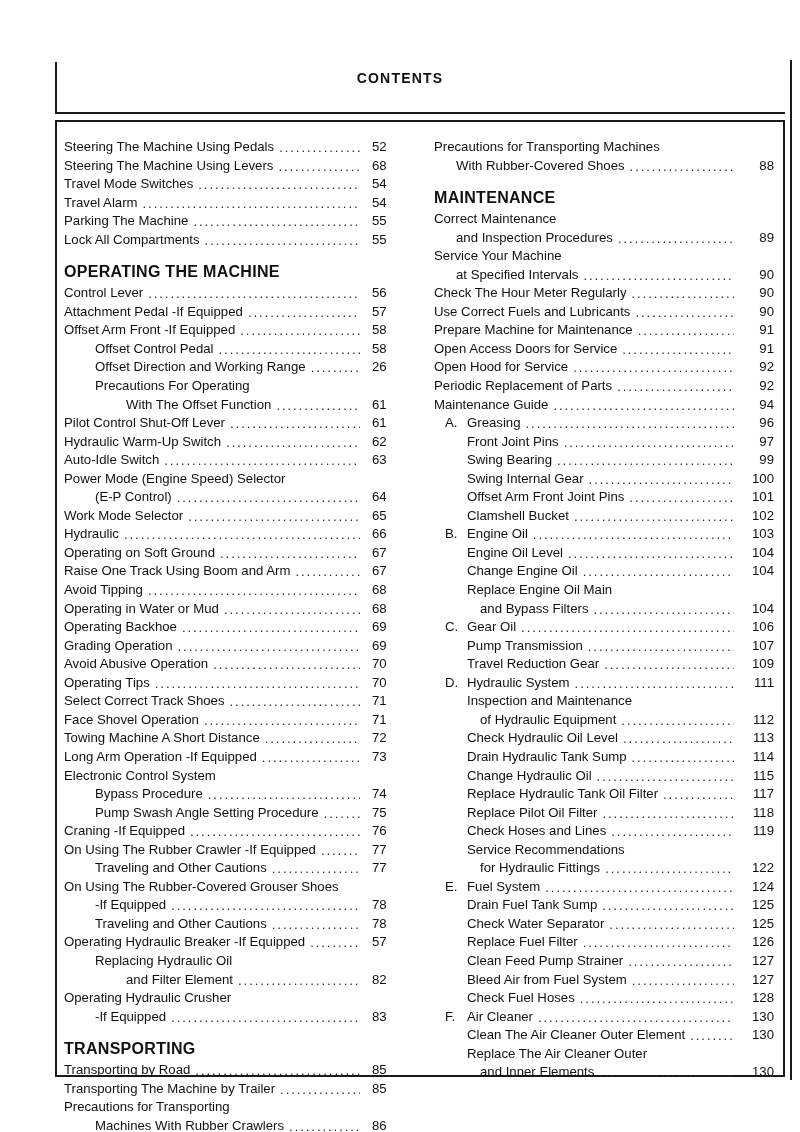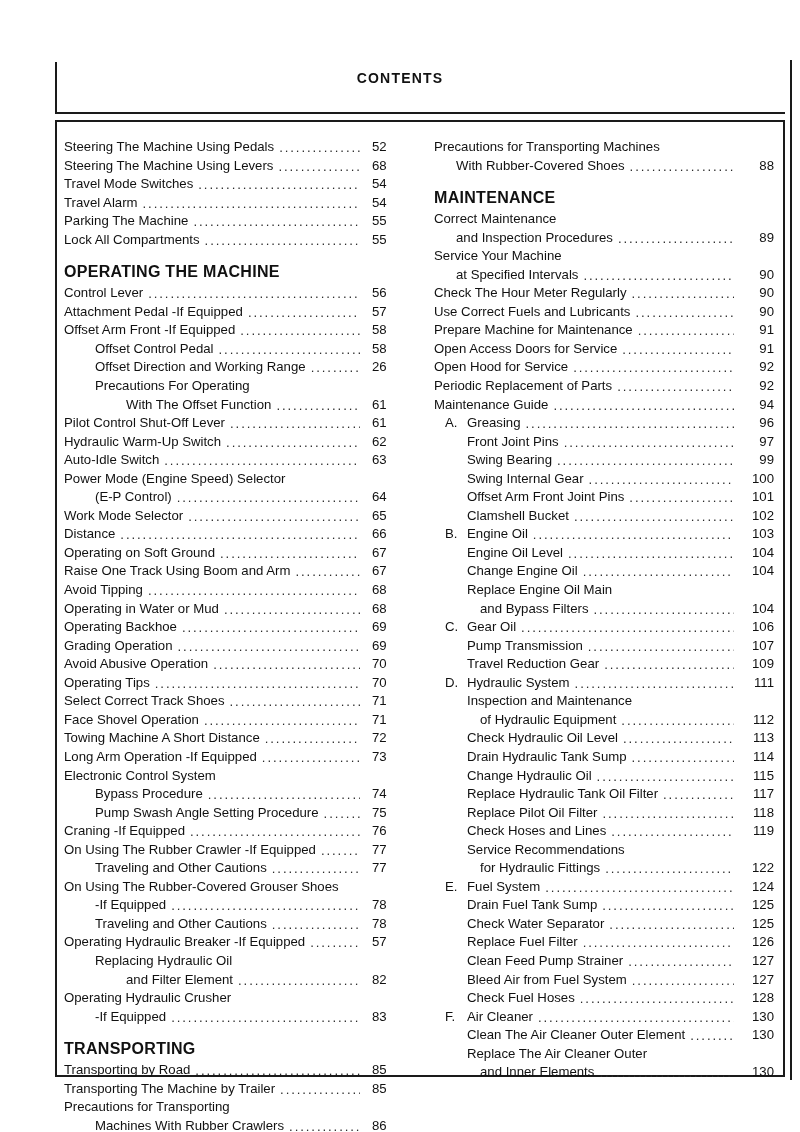--- a/index.html
+++ b/index.html
@@ -248,21 +248,21 @@
         <span class="label">(E-P Control)</span>
         <span class="leader"></span>
         <span class="pageno">64</span>
       </div>
       <div class="entry lvl0">
         <span class="label">Work Mode Selector</span>
         <span class="leader"></span>
         <span class="pageno">65</span>
       </div>
       <div class="entry lvl0">
-        <span class="label">Distance</span>
+        <span class="label">Hydraulic</span>
         <span class="leader"></span>
         <span class="pageno">66</span>
       </div>
       <div class="entry lvl0">
         <span class="label">Operating on Soft Ground</span>
         <span class="leader"></span>
         <span class="pageno">67</span>
       </div>
       <div class="entry lvl0">
         <span class="label">Raise One Track Using Boom and Arm</span>

